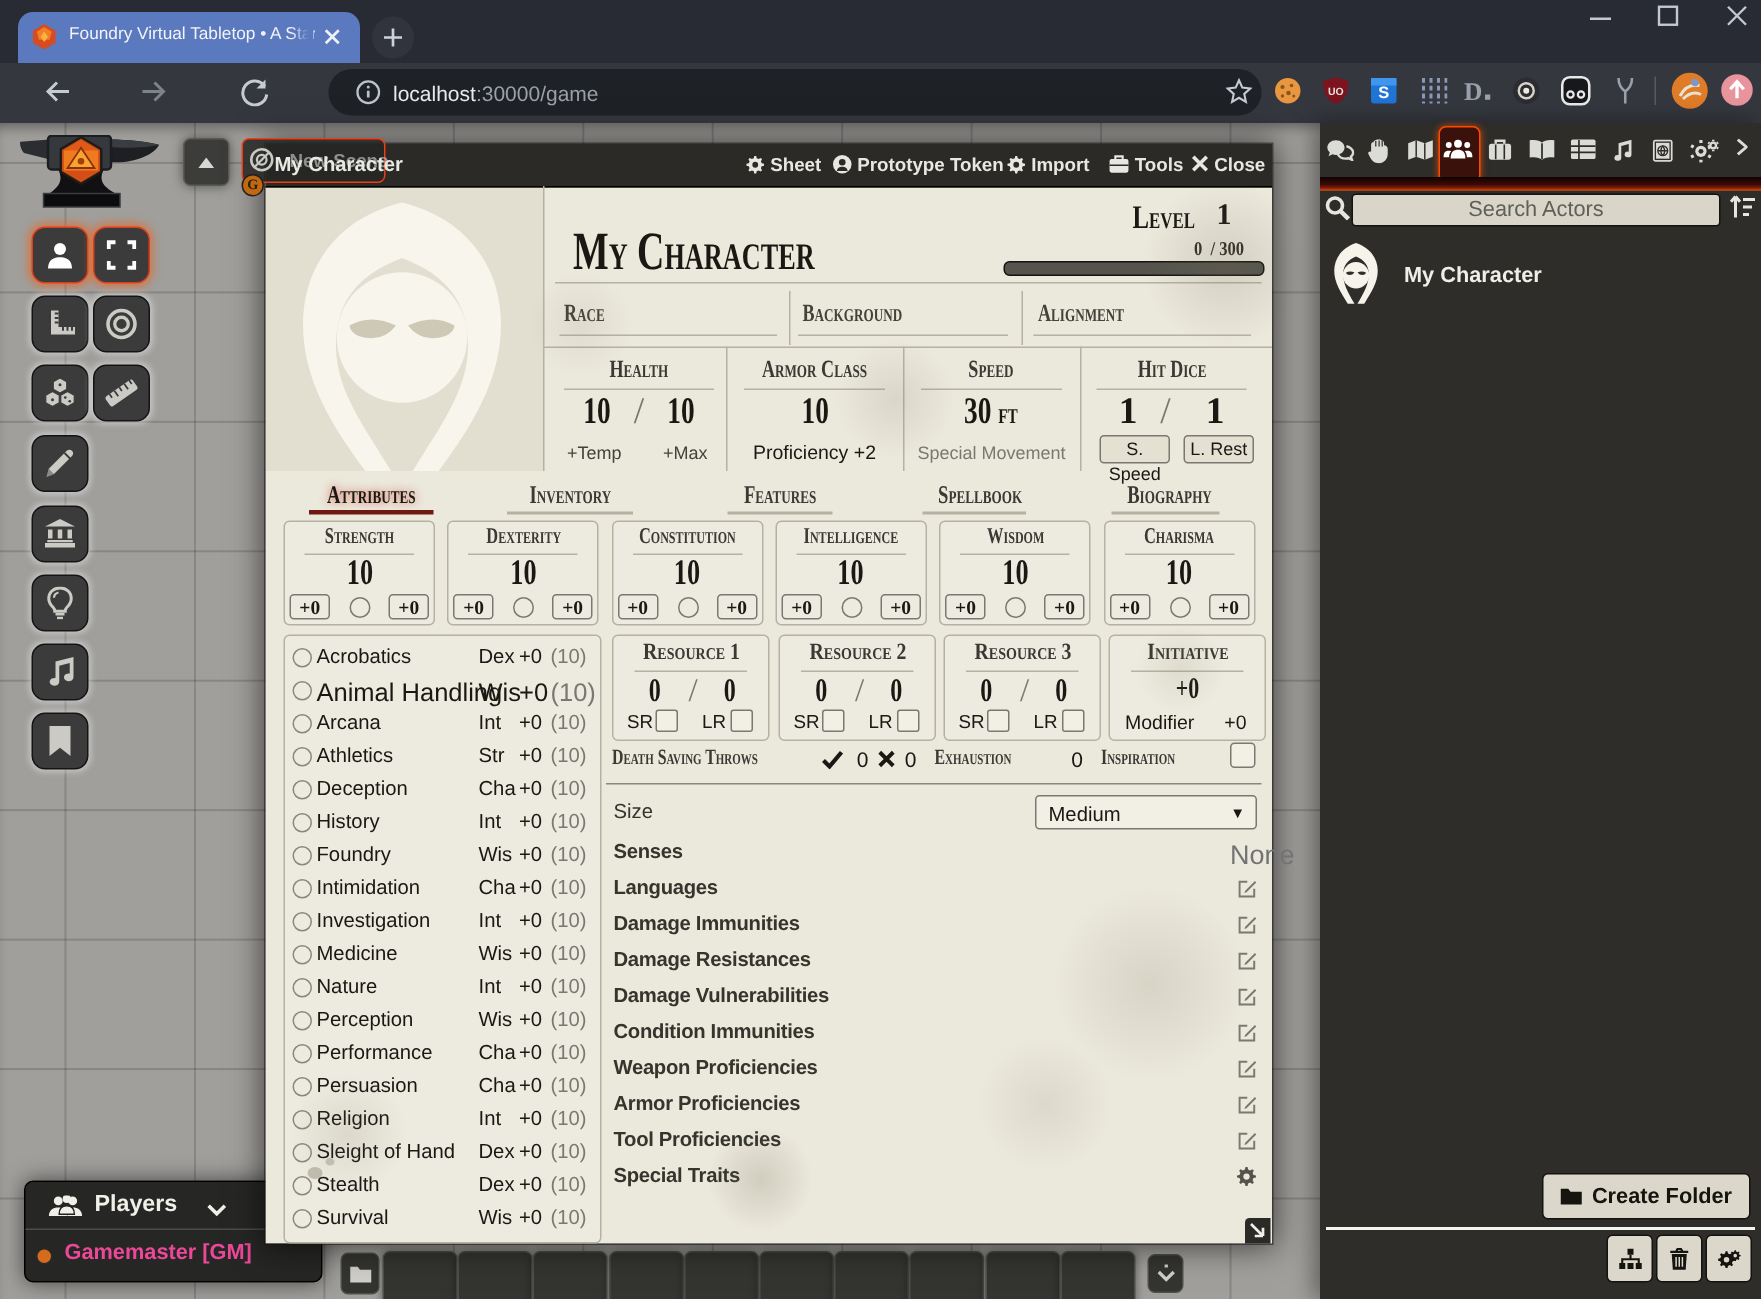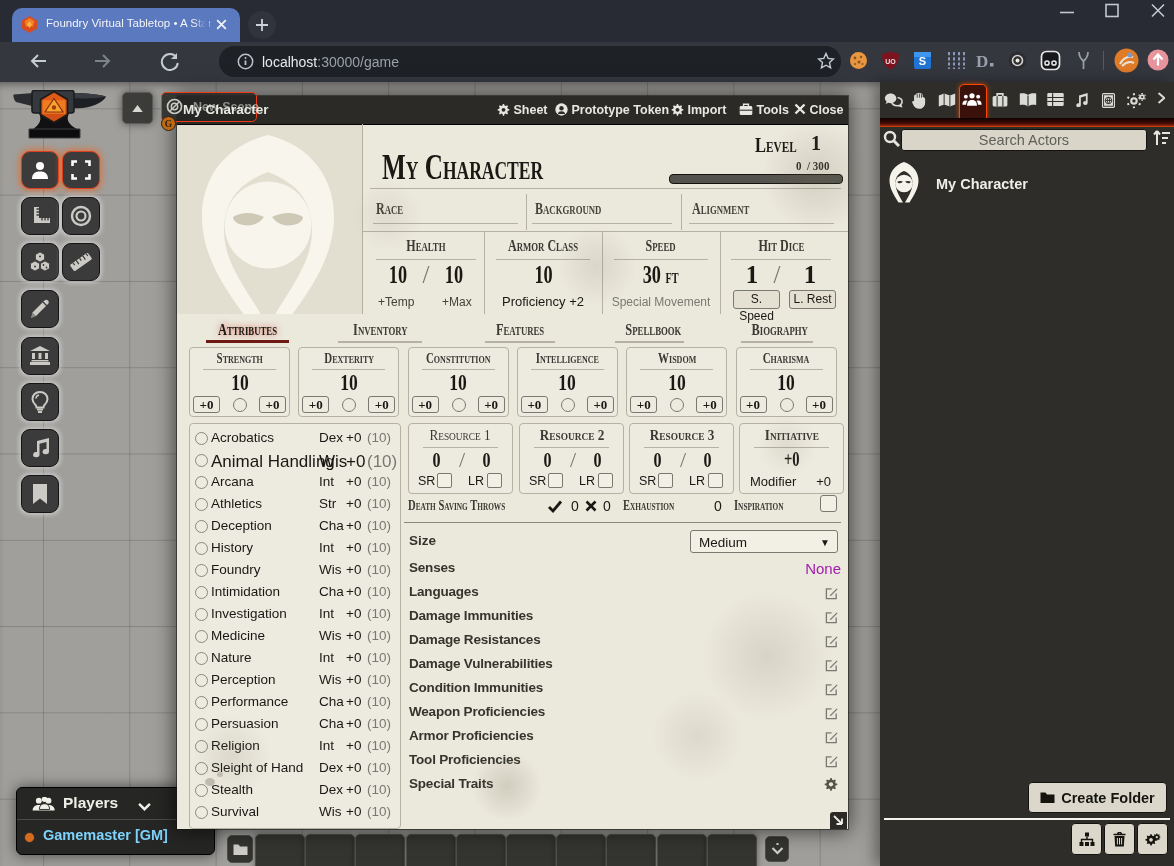--- a/index.html
+++ b/index.html
@@ -21,21 +21,21 @@
    linear-gradient(0deg,rgba(45,45,45,0.22) 0 1px,transparent 1px 100%);
  background-size:86.3px 86.3px;background-position:43px 27.3px;box-shadow:inset 0 7px 9px -5px rgba(0,0,0,0.45);}
 
 .ctrl{position:absolute;width:36px;height:36px;background:#3b3b3b;border:1px solid #141414;border-radius:9px;
  box-shadow:0 0 4px 1.5px rgba(235,235,235,0.5);color:#cbcac4;display:flex;align-items:center;justify-content:center;}
 .ctrl.active{border:1.5px solid #dd3f1e;box-shadow:0 0 6px 2px rgba(235,100,30,0.65);color:#fdfdfd;}
 
 #players{left:16px;top:787px;width:197px;height:66px;background:rgba(33,33,31,0.96);border:1px solid #000;border-radius:6px;box-shadow:0 0 14px rgba(0,0,0,0.55);}
 #players .hdr{position:absolute;left:46px;top:6px;color:#f0f0e8;font-weight:bold;font-size:15.5px;}
 #players .div{position:absolute;left:0;top:31px;width:100%;height:1px;background:#4c4c48;}
-#players .gm{position:absolute;left:26px;top:39px;color:#7dd3fc;font-weight:bold;font-size:14.5px;}
+#players .gm{position:absolute;left:26px;top:39px;color:#ec4899;font-weight:bold;font-size:14.5px;}
 #players .dot{position:absolute;left:7px;top:44px;width:9px;height:9px;border-radius:50%;background:#d66b1e;border:1.5px solid #2a2a2a;}
 
 .slot{position:absolute;background:#343431;border:1px solid #4e4e4a;border-radius:5px;box-shadow:0 0 6px rgba(0,0,0,0.4);}
 .hotbtn{position:absolute;background:#343431;border:1px solid #4e4e4a;border-radius:5px;color:#cfcec9;display:flex;align-items:center;justify-content:center;}
 
 #navcollapse{left:122px;top:92px;width:29px;height:30px;background:#3c3c3a;border:1px solid #5a5a56;border-radius:5px;box-shadow:0 0 8px rgba(0,0,0,0.5);display:flex;align-items:center;justify-content:center;color:#e8e8e2;}
 #navtab{left:161px;top:92px;width:96px;height:30px;background:rgba(38,38,36,0.85);border:1.5px solid #ee3d14;border-radius:5px;z-index:40;box-sizing:border-box;}
 #navtab .nm{position:absolute;left:31px;top:7px;color:rgba(185,185,180,0.72);font-size:12.5px;font-weight:bold;white-space:nowrap;}
 #gbadge{left:161px;top:116px;width:13px;height:13px;border-radius:50%;background:#c26812;border:1.5px solid #26201a;z-index:41;
  color:#26200f;font-weight:bold;font-size:9.5px;display:flex;align-items:center;justify-content:center;font-family:"Liberation Serif",serif;}
@@ -705,21 +705,21 @@
       <div style="position:absolute;left:178px;top:2px;color:#7a7971">(10)</div>
     </div>
 <div class="abs" style="left:12px;top:706px;width:210px;height:22px;font-size:13.5px;color:#191813">
       <div style="position:absolute;left:6px;top:4px;width:11px;height:11px;border:1px solid #8a887c;border-radius:50%"></div>
       <div style="position:absolute;left:22px;top:2px">Survival</div>
       <div style="position:absolute;left:130px;top:2px">Wis</div>
       <div style="position:absolute;left:157px;top:2px">+0</div>
       <div style="position:absolute;left:178px;top:2px;color:#7a7971">(10)</div>
     </div>
 <div class="abs" style="left:231px;top:327px;width:103px;height:69px;border:1px solid #b5b2a3;border-radius:4px;background:rgba(255,255,255,0.10)">
-      <div class="sc" style="position:absolute;left:0;top:2px;width:100%;text-align:center;font-size:15.5px;font-weight:normal;color:#3a3933"><span class="cx" style="transform:scaleX(0.85)">Resource 1</span></div>
+      <div class="sc" style="position:absolute;left:0;top:2px;width:100%;text-align:center;font-size:15.5px;font-weight:bold;color:#3a3933"><span class="cx" style="transform:scaleX(0.85)">Resource 1</span></div>
       <div style="position:absolute;left:14px;top:23px;width:75px;height:1px;background:#b5b2a3"></div>
       <div class="num" style="position:absolute;left:17px;top:23px;width:20px;text-align:center;font-size:22px;color:#191813"><span class="cx">0</span></div>
       <div class="num" style="position:absolute;left:48px;top:23px;width:10px;text-align:center;font-size:22px;color:#7a7971;font-weight:normal">/</div>
       <div class="num" style="position:absolute;right:16px;top:23px;width:20px;text-align:center;font-size:22px;color:#191813"><span class="cx">0</span></div>
       <div style="position:absolute;left:9px;bottom:5px;font-size:12.5px;color:#191813">SR</div>
       <div style="position:absolute;left:28px;bottom:5px;width:13px;height:13px;background:#f2efe5;border:1px solid #7a7971;border-radius:2px"></div>
       <div style="position:absolute;left:59px;bottom:5px;font-size:12.5px;color:#191813">LR</div>
       <div style="position:absolute;left:78px;bottom:5px;width:13px;height:13px;background:#f2efe5;border:1px solid #7a7971;border-radius:2px"></div>
     </div>
 <div class="abs" style="left:342px;top:327px;width:103px;height:69px;border:1px solid #b5b2a3;border-radius:4px;background:rgba(255,255,255,0.10)">
@@ -758,24 +758,24 @@
 <div class="abs" style="left:392px;top:402px;width:12px;text-align:center;font-size:14px;color:#191813">0</div>
 <svg class="abs" style="left:408px;top:404px" width="12" height="12" viewBox="0 0 12 12">
       <path d="M1.5,1.5 L10.5,10.5 M10.5,1.5 L1.5,10.5" stroke="#191813" stroke-width="2.6"></path>
     </svg>
 <div class="abs" style="left:424px;top:402px;width:12px;text-align:center;font-size:14px;color:#191813">0</div>
 <div class="abs sc" style="left:446px;top:401px;font-size:14.5px;font-weight:bold;color:#3a3933"><span class="cxl">Exhaustion</span></div>
 <div class="abs" style="left:535px;top:402px;width:12px;text-align:center;font-size:14px;color:#191813">0</div>
 <div class="abs sc" style="left:557px;top:401px;font-size:14.5px;font-weight:bold;color:#3a3933"><span class="cxl">Inspiration</span></div>
 <div class="abs" style="left:643px;top:399px;width:15px;height:15px;background:#f2efe5;border:1px solid #7a7971;border-radius:3px"></div>
 <div class="abs" style="left:227px;top:426px;width:437px;height:1px;background:#8a887c"></div>
-<div class="abs" style="left:232px;top:437px;font-size:13.5px;font-weight:bold;color:#35342d">Size</div>
+<div class="abs" style="left:232px;top:437px;font-size:13.5px;font-weight:normal;color:#35342d">Size</div>
 <div class="abs" style="left:513px;top:434px;width:148px;height:23px;background:#f2efe5;border:1px solid #7a7971;border-radius:3px;font-size:13.5px;color:#191813;line-height:23px;padding-left:8px;box-sizing:border-box">Medium<span style="position:absolute;right:7px;font-size:10px">▼</span></div>
 <div class="abs" style="left:232px;top:464px;font-size:13.5px;font-weight:bold;color:#35342d;letter-spacing:-0.2px">Senses</div>
-<div class="abs" style="left:564px;top:464px;width:100px;text-align:right;font-size:15px;color:#a21caf">None</div>
+<div class="abs" style="left:586px;top:464px;width:100px;text-align:right;font-size:18px;color:#737373">None</div>
 <div class="abs" style="left:232px;top:488px;font-size:13.5px;font-weight:bold;color:#35342d;letter-spacing:-0.2px">Languages</div>
 <div class="abs" style="left:648px;top:490px"><svg width="13" height="13" viewBox="0 0 14 14">
         <path d="M12,7 V12.5 H1.5 V2 H7" stroke="#7a7971" stroke-width="1.4" fill="none"></path>
         <path d="M5.5,8.5 L12.5,1.5 L13.5,2.5 L6.5,9.5 L5,10 Z" fill="#7a7971"></path>
       </svg></div>
 <div class="abs" style="left:232px;top:512px;font-size:13.5px;font-weight:bold;color:#35342d;letter-spacing:-0.2px">Damage Immunities</div>
 <div class="abs" style="left:648px;top:514px"><svg width="13" height="13" viewBox="0 0 14 14">
         <path d="M12,7 V12.5 H1.5 V2 H7" stroke="#7a7971" stroke-width="1.4" fill="none"></path>
         <path d="M5.5,8.5 L12.5,1.5 L13.5,2.5 L6.5,9.5 L5,10 Z" fill="#7a7971"></path>
       </svg></div>

